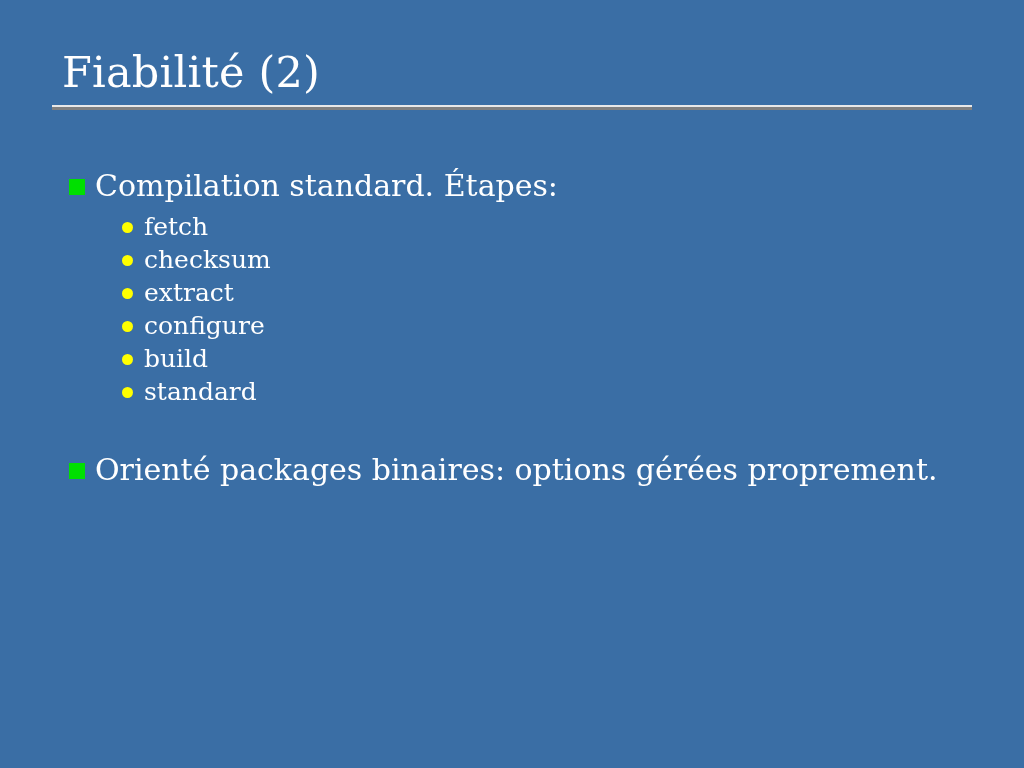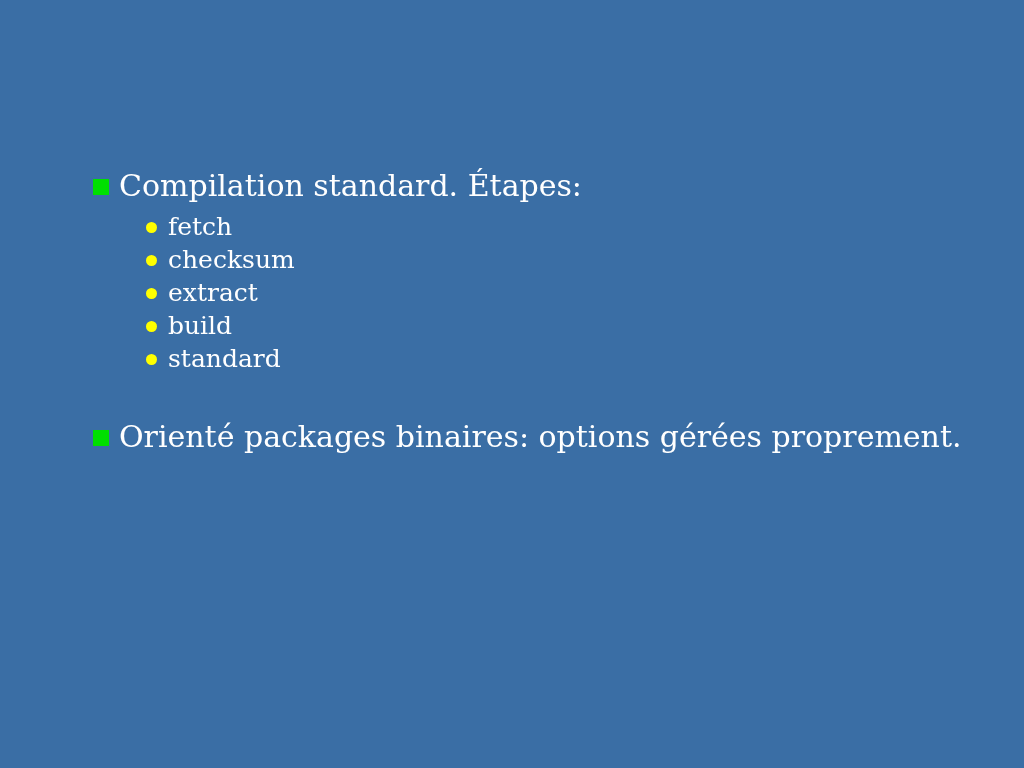--- a/index.html
+++ b/index.html
@@ -45,21 +45,21 @@
     width: 920px;
     height: 5px;
     background: #808080;
     border-top: 2px solid #e8e8e8;
     box-sizing: border-box;
   }
 
   
   .body-block {
     position: absolute;
-    left: 92px;
+    left: 68px;
     top: 166px;
     width: 900px;
   }
 
   ul.level1 {
     list-style: none;
     margin: 0;
     padding: 0;
   }
   ul.level1 > li.l1-item {
@@ -111,40 +111,48 @@
 
   .spacer-block {
     height: 42px;
   }
 </style>
 </head>
 <body>
 
 <div class="slide">
 
+  <div class="title-block">
+    <h1 class="slide-title">Fiabilité (2)</h1>
+    <div class="title-rule"></div>
+  </div>
 
   <div class="body-block">
     <ul class="level1">
 
       <li class="l1-item">
         <span class="marker-square"></span>
         <span class="l1-text">Compilation standard. Étapes:</span>
 
         <ul class="level2">
           <li class="l2-item">
             <span class="marker-dot"></span>
             <span class="l2-text">fetch</span>
           </li>
           <li class="l2-item">
             <span class="marker-dot"></span>
             <span class="l2-text">checksum</span>
           </li>
           <li class="l2-item">
             <span class="marker-dot"></span>
             <span class="l2-text">extract</span>
+          </li>
+          <li class="l2-item">
+            <span class="marker-dot"></span>
+            <span class="l2-text">configure</span>
           </li>
           <li class="l2-item">
             <span class="marker-dot"></span>
             <span class="l2-text">build</span>
           </li>
           <li class="l2-item">
             <span class="marker-dot"></span>
             <span class="l2-text">standard</span>
           </li>
         </ul>

